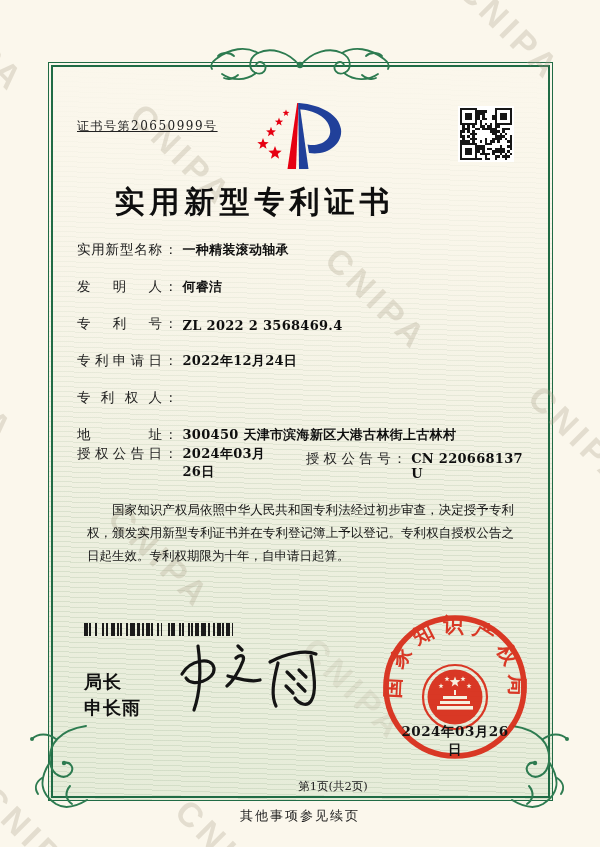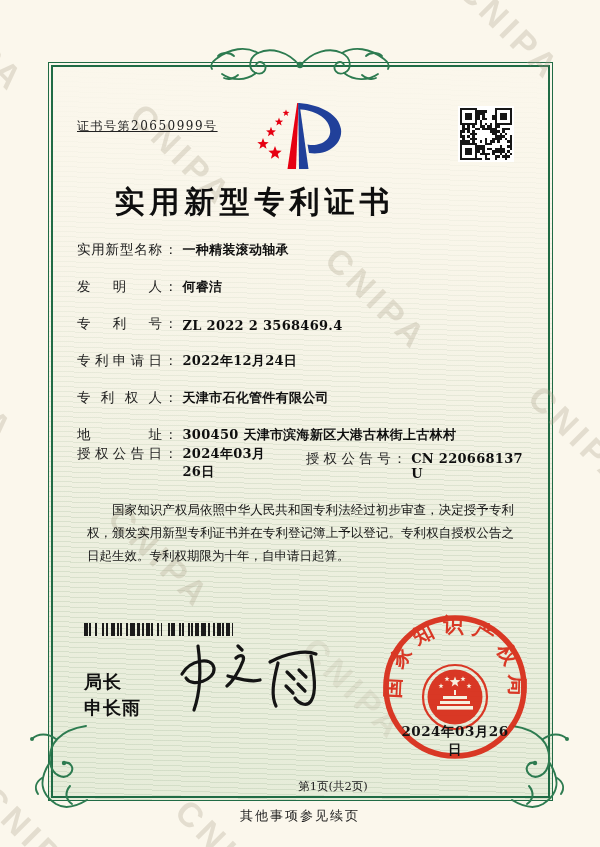--- a/index.html
+++ b/index.html
@@ -400,21 +400,20 @@
       <span class="fval">ZL 2022 2 3568469.4</span>
     </div>
     <div class="frow">
       <span class="flabel">专利申请日</span>
         <span class="colon">：</span>
       <span class="fval">2022年12月24日</span>
     </div>
     <div class="frow">
       <span class="flabel">专利权人</span>
         <span class="colon">：</span>
-      <span class="fval">天津市石化管件有限公司</span>
     </div>
     <div class="frow">
       <span class="flabel">地址</span>
         <span class="colon">：</span>
       <span class="fval">300450 天津市滨海新区大港古林街上古林村</span>
     </div>
     <div class="frow">
       <span class="pair">
         <span class="flabel">授权公告日</span>
           <span class="colon">：</span>

